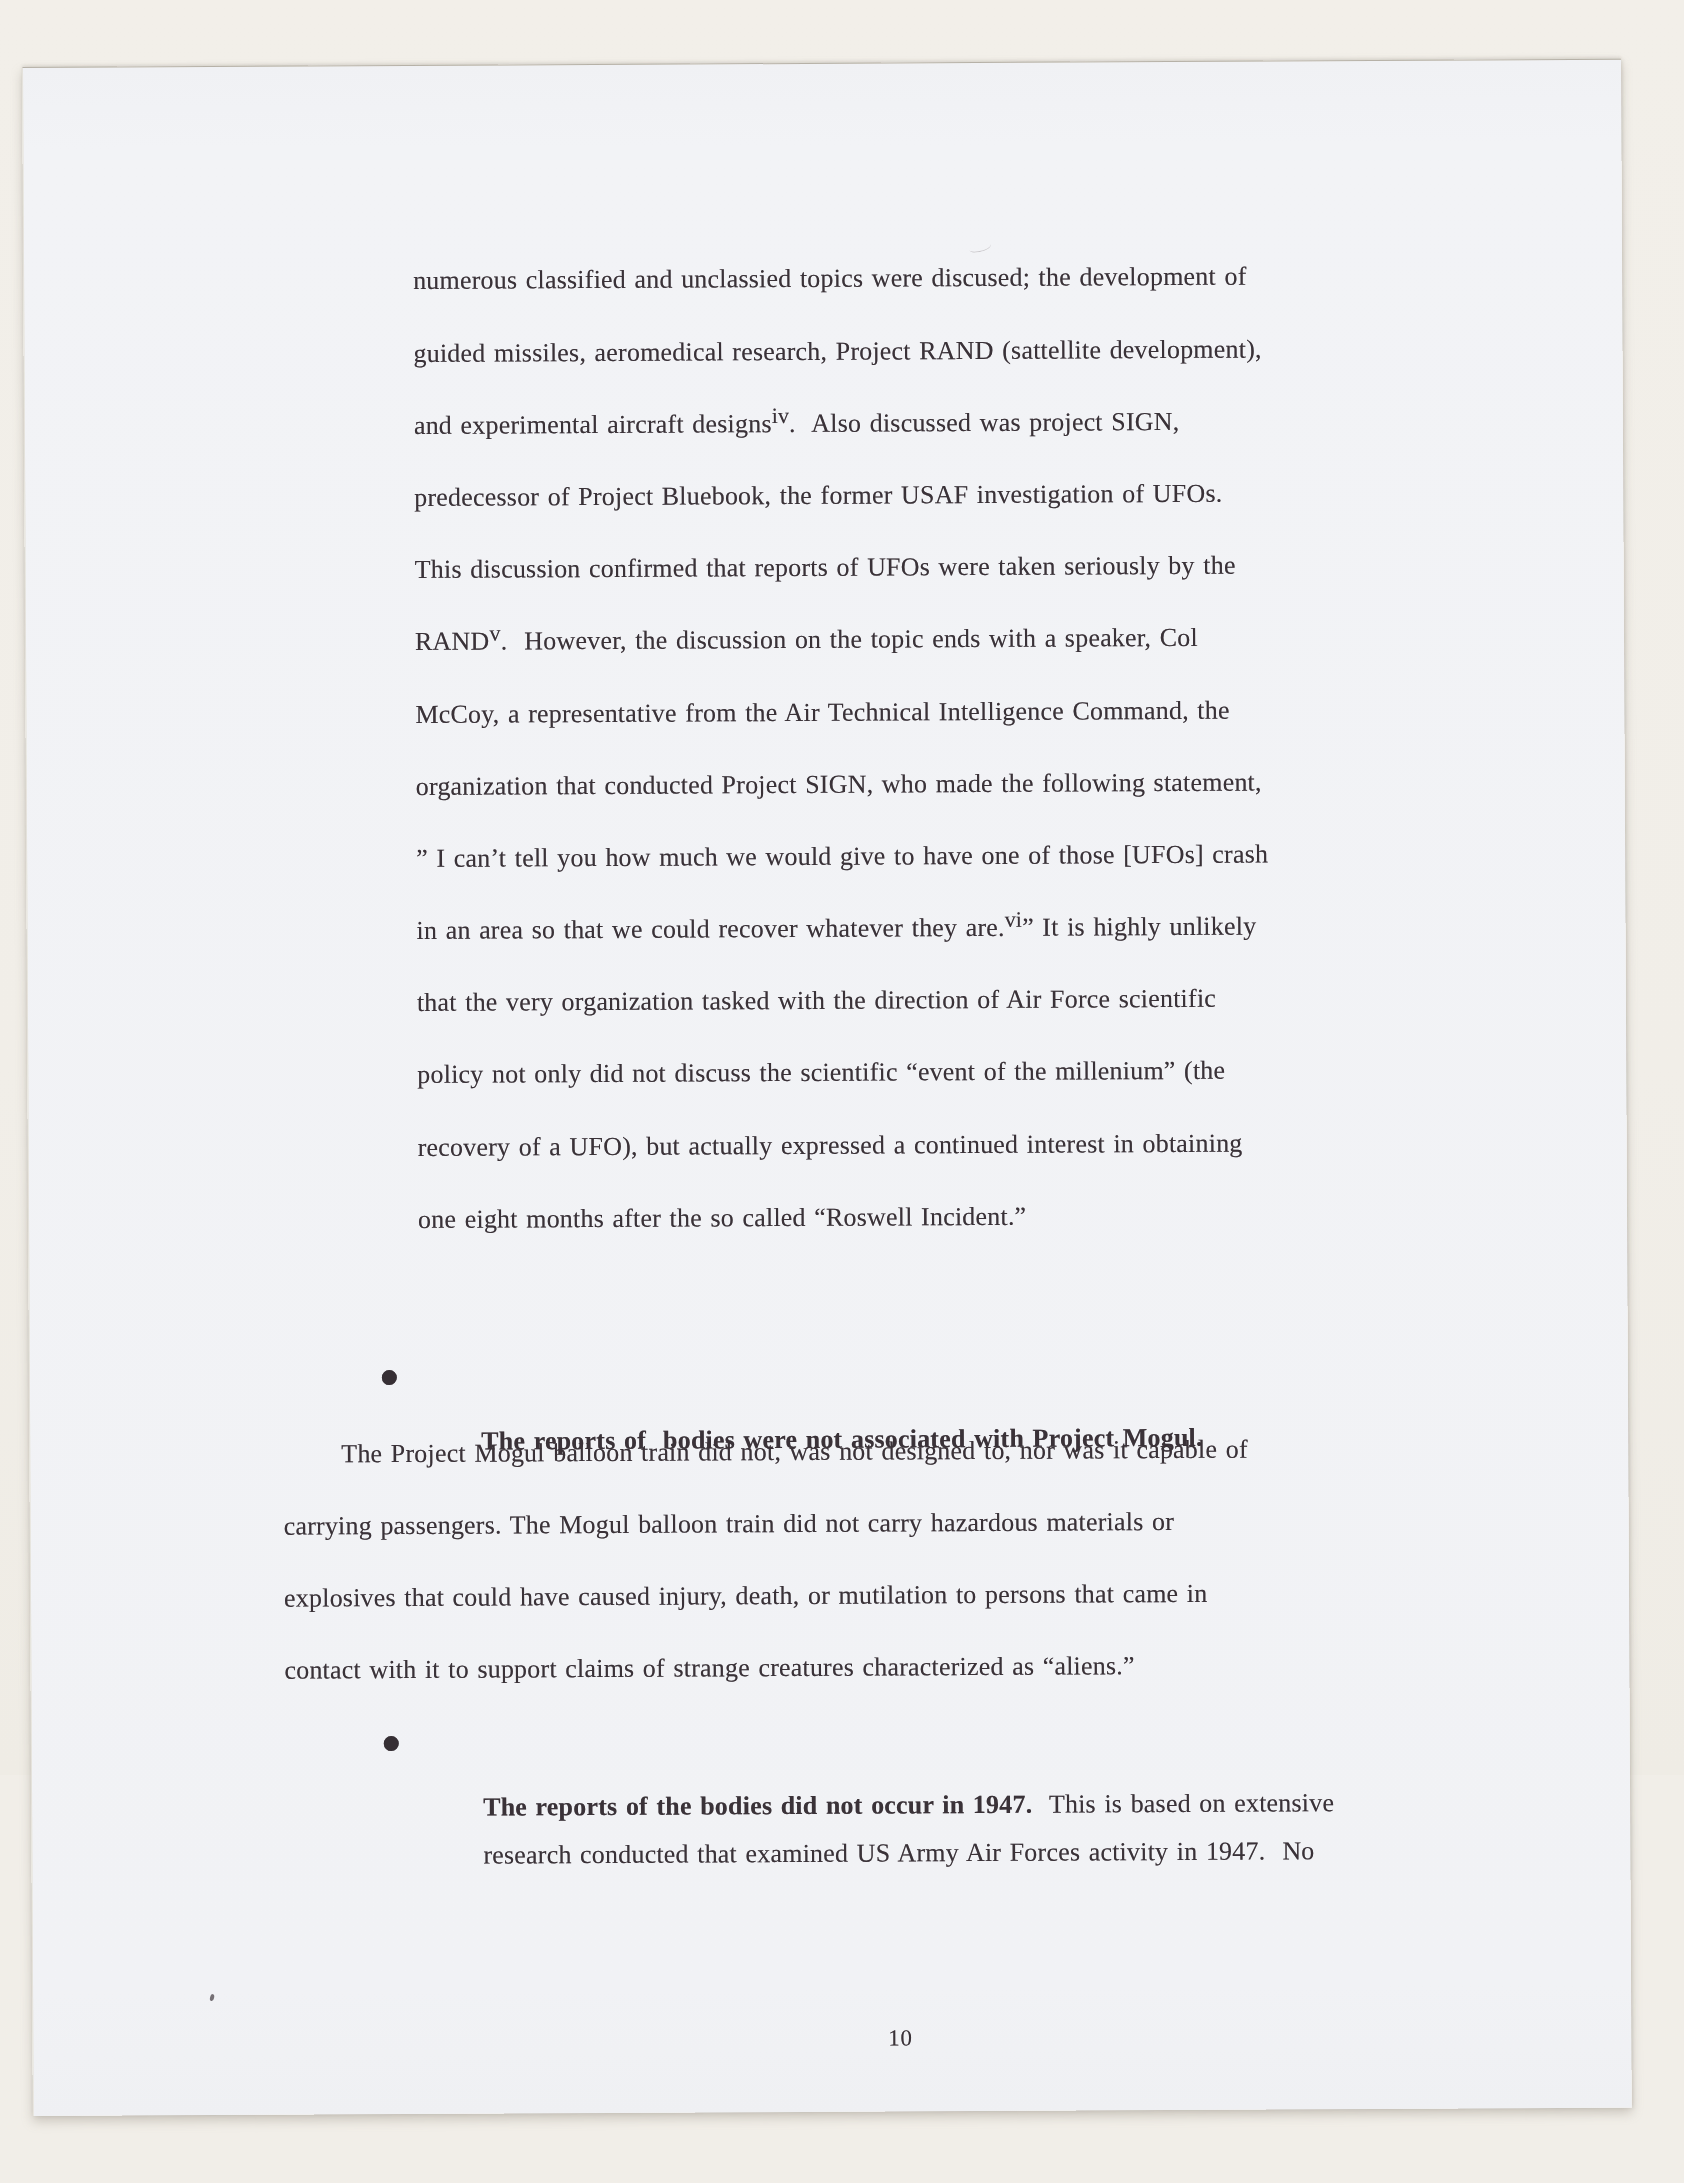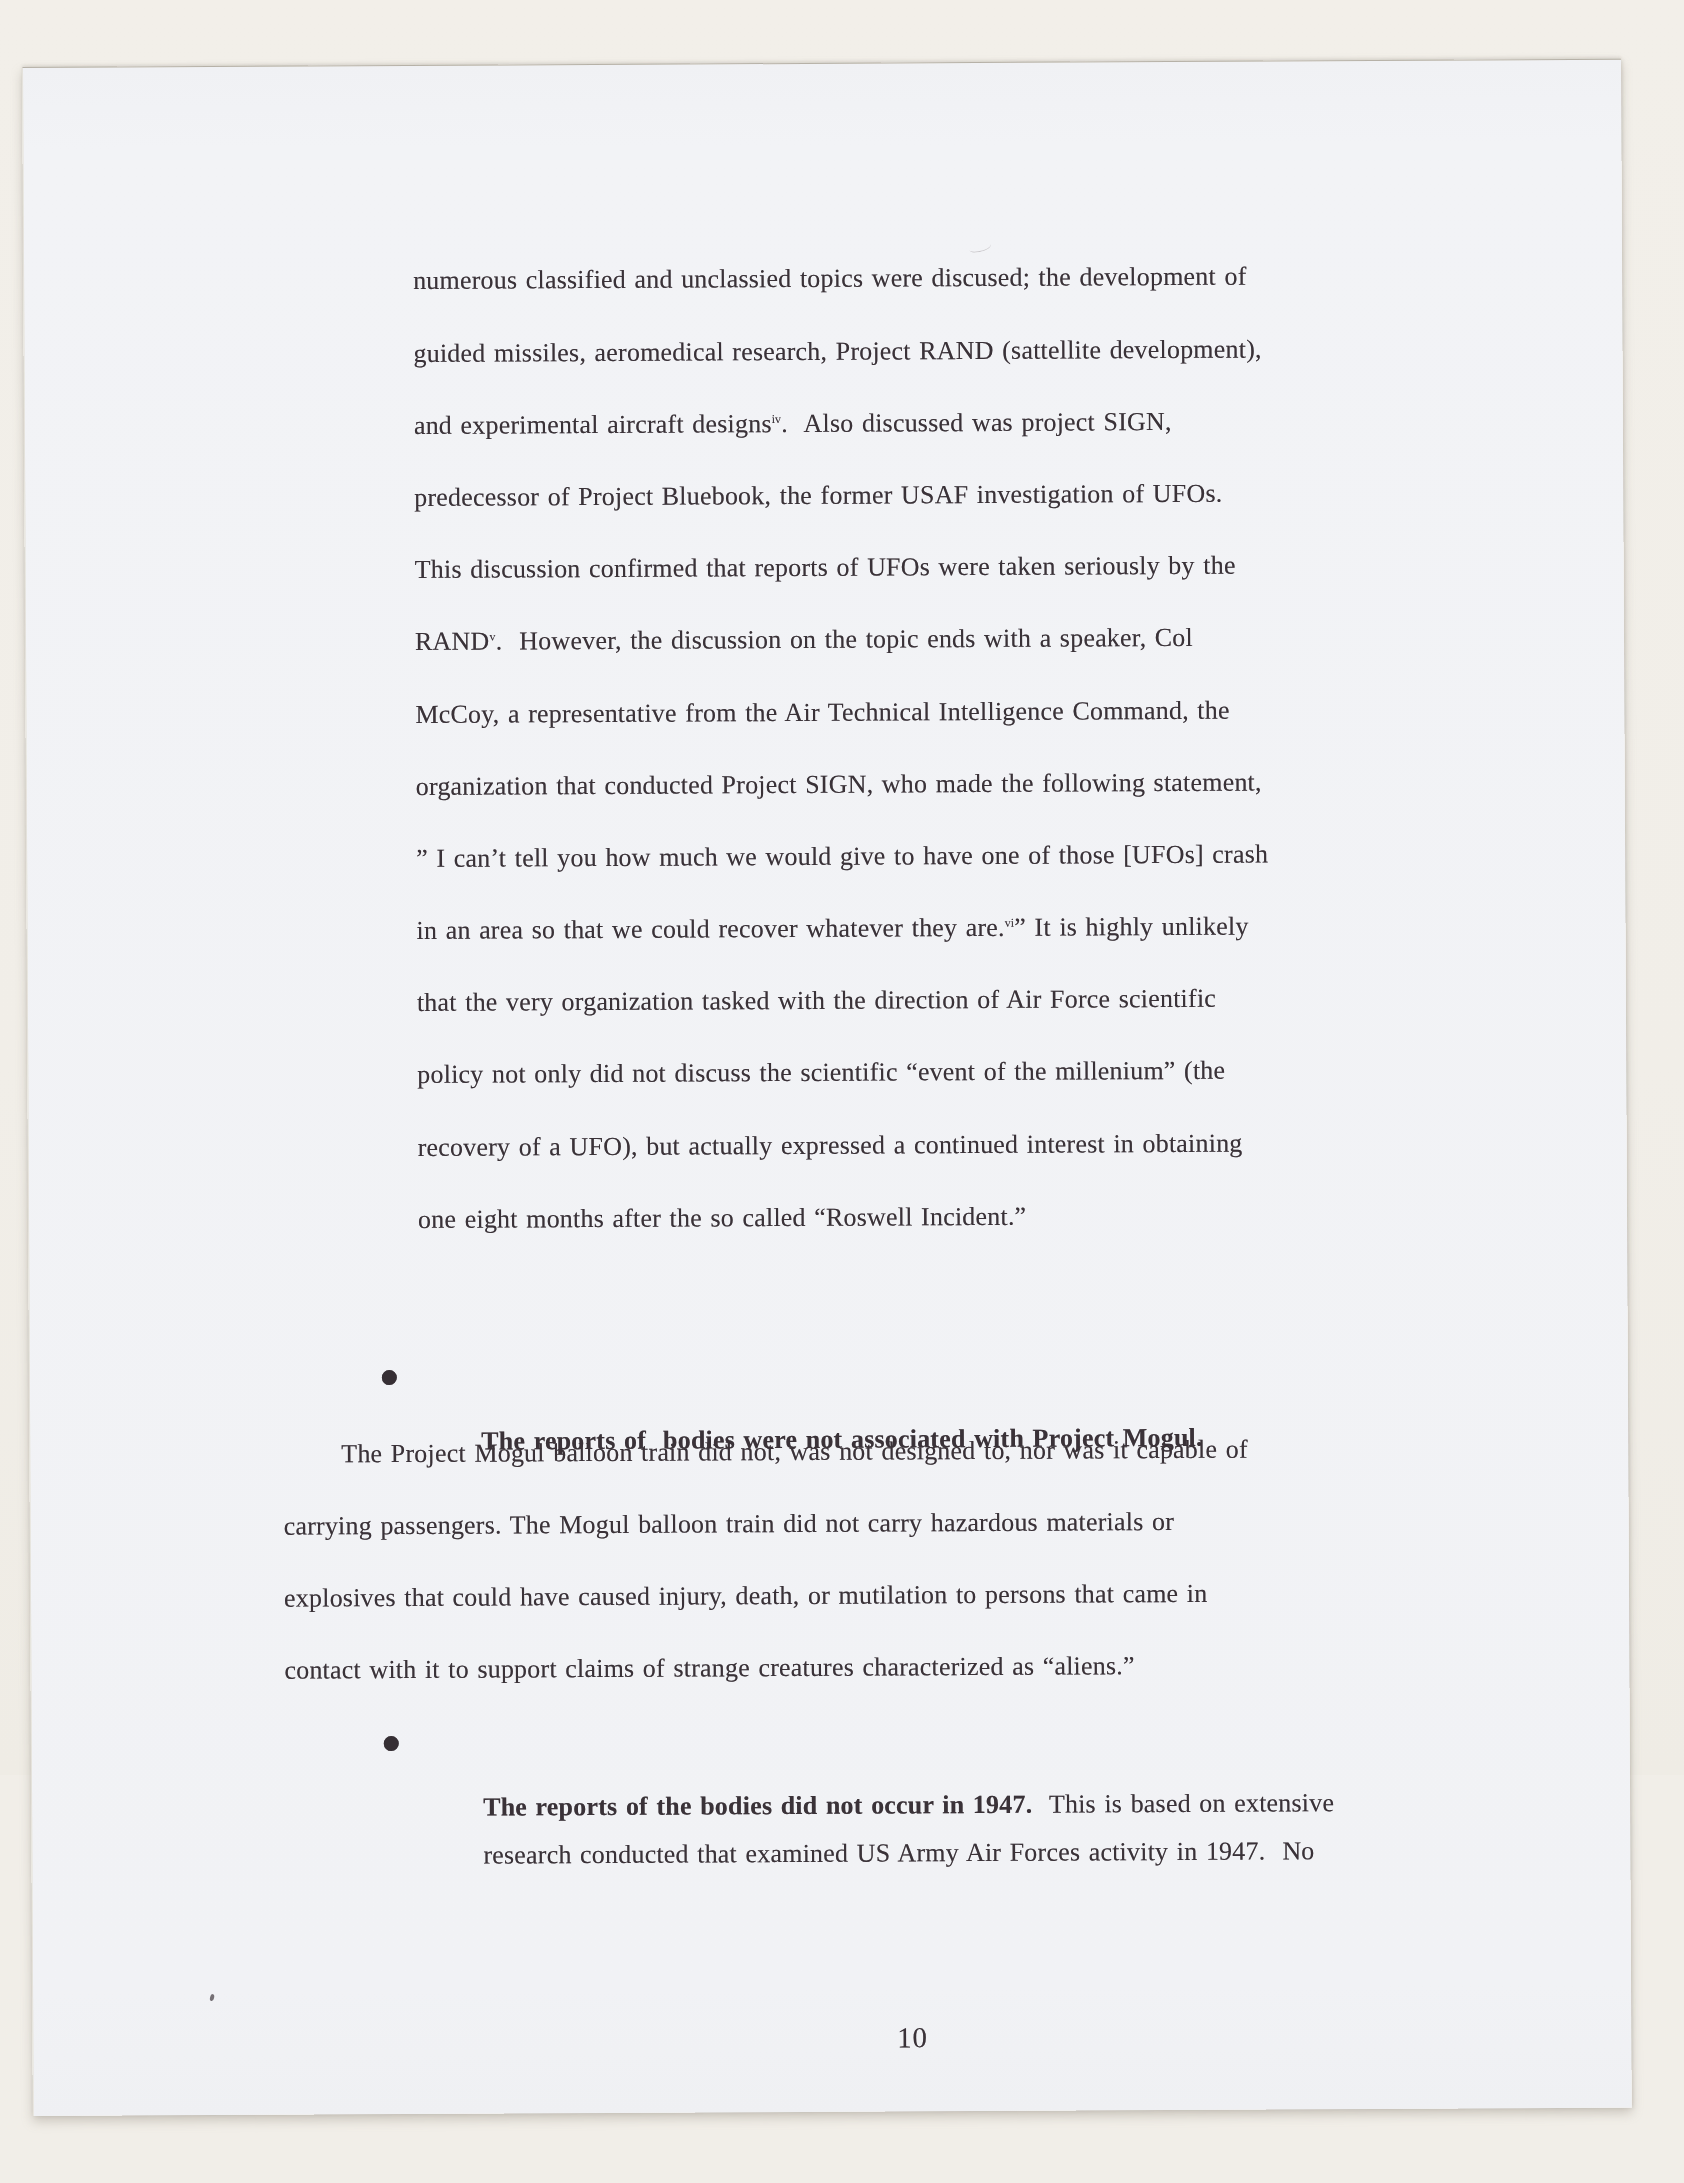--- a/index.html
+++ b/index.html
@@ -26,33 +26,33 @@
     position:absolute;
     white-space:pre;
     font-size:26px;
     line-height:31px;
     color:#3a3238;
     letter-spacing:0.2px;
     word-spacing:1.8px;
     text-shadow:0 0 0.6px rgba(58,50,56,0.45);
   }
   .sup{
-    font-size:12px;
+    font-size:22px;
     position:relative;
     top:-9.2px;
     letter-spacing:0.1px;
   }
   .bold{font-weight:700;}
   .dot{
     position:absolute;left:0;top:5.5px;width:15.3px;height:15.3px;border-radius:50%;
     background:#362f34;box-shadow:0 0 0.6px rgba(58,50,56,0.6);
   }
   .bullet-row .text{display:inline-block;margin-left:48px;}
   .page-number{
-    font-size:29px;letter-spacing:0.6px;
+    font-size:23px;letter-spacing:0.6px;
   }
   .artifact-squiggle{
     position:absolute;left:945px;top:179px;width:22px;height:8.6px;
     border-bottom:1.8px solid rgba(105,95,100,0.30);
     border-radius:0 0 60% 40%;
     transform:rotate(-9deg);
   }
   .artifact-speck{
     position:absolute;left:177px;top:1927px;width:3.7px;height:6.7px;
     background:rgba(75,68,74,0.75);border-radius:50%;

